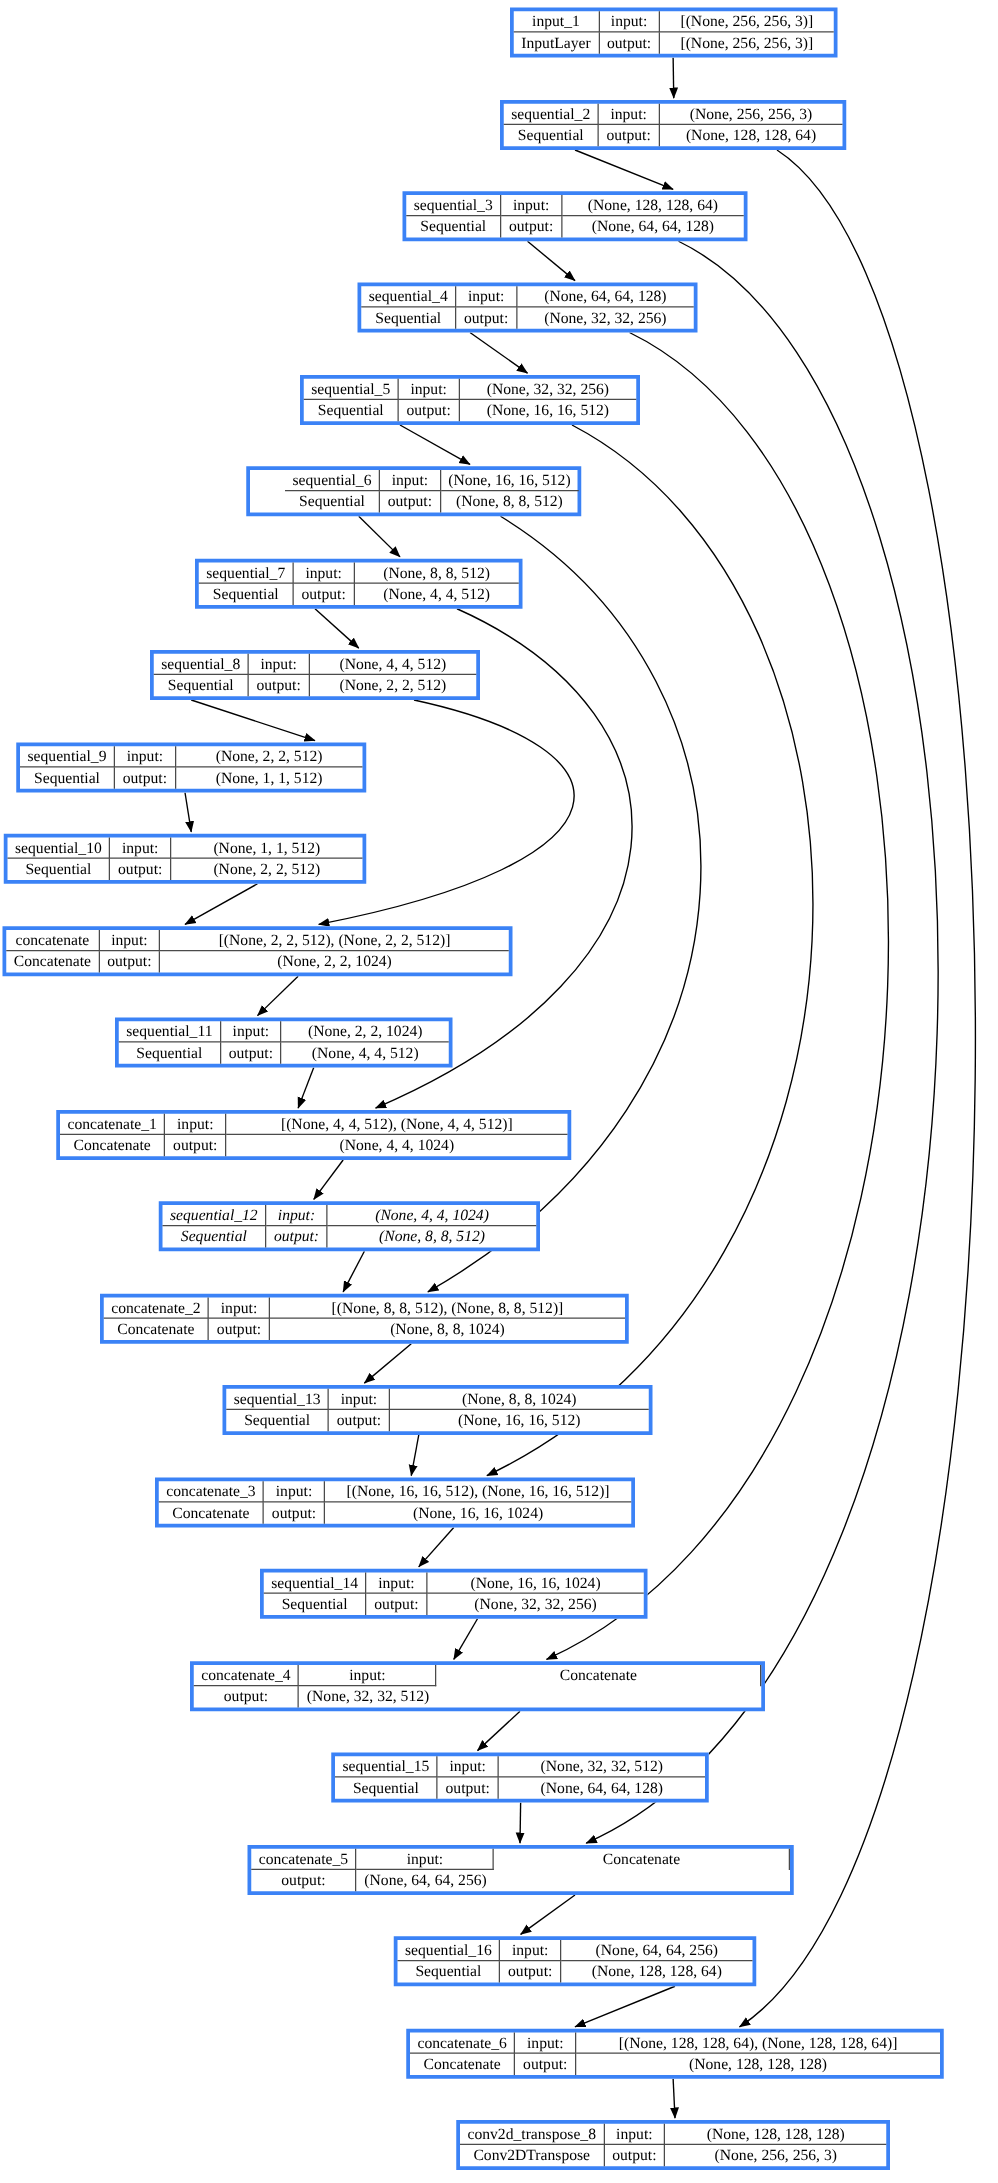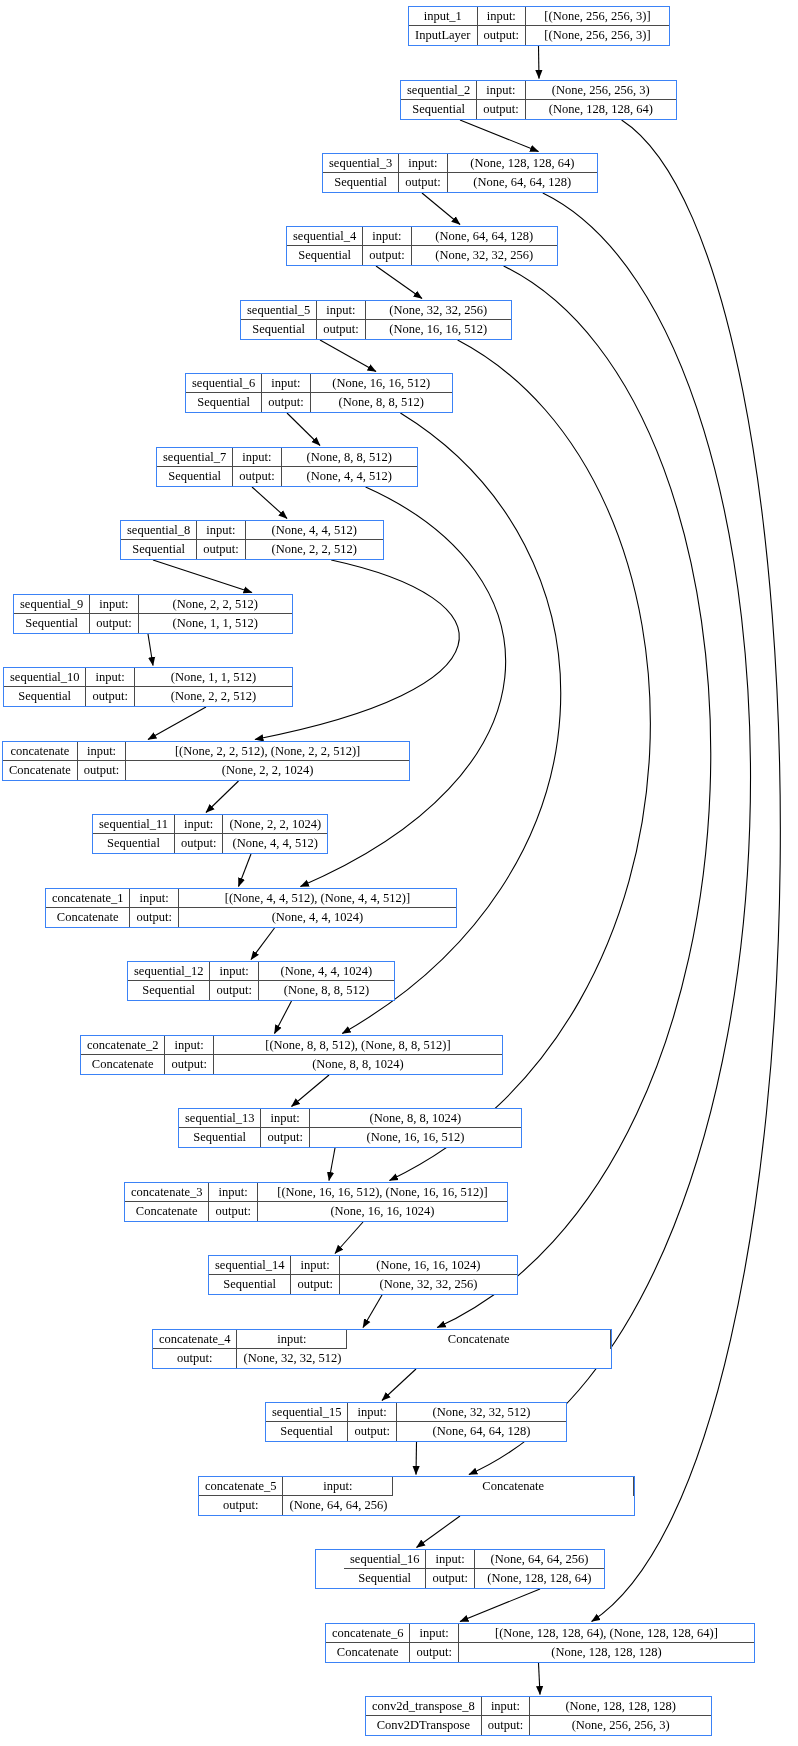--- a/index.html
+++ b/index.html
@@ -13,21 +13,21 @@
     overflow:hidden;
   }
   #edges{position:absolute;left:0;top:0;width:798px;height:1746px;pointer-events:none;}
   .node{
     position:absolute;
     display:grid;
     grid-template-columns:auto auto 1fr;
     grid-template-rows:1fr 1fr;
     height:40px;
     box-sizing:border-box;
-    border:1px solid #3b82f6;
+    border:3px solid #3b82f6;
     background:#ffffff;
     white-space:nowrap;
   }
   .c{
     display:flex;align-items:center;justify-content:center;
     padding:0 6px;
     box-sizing:border-box;
   }
   .br{border-right:1px solid #4a4a4a;}
   .bb{border-bottom:1px solid #4a4a4a;}
@@ -108,21 +108,21 @@
       <div class="c">(None, 32, 32, 256)</div>
     </div>
     <div class="node" style="left: 240px; top: 300px; width: 272px;">
       <div class="c br bb">sequential_5</div>
       <div class="c br bb">input:</div>
       <div class="c bb">(None, 32, 32, 256)</div>
       <div class="c br">Sequential</div>
       <div class="c br">output:</div>
       <div class="c">(None, 16, 16, 512)</div>
     </div>
-    <div class="node" style="left: 185px; top: 373px; width: 268px;">
+    <div class="node" style="left: 197px; top: 373px; width: 268px; padding-left: 28px;">
       <div class="c br bb">sequential_6</div>
       <div class="c br bb">input:</div>
       <div class="c bb">(None, 16, 16, 512)</div>
       <div class="c br">Sequential</div>
       <div class="c br">output:</div>
       <div class="c">(None, 8, 8, 512)</div>
     </div>
     <div class="node" style="left: 156px; top: 447px; width: 262px;">
       <div class="c br bb">sequential_7</div>
       <div class="c br bb">input:</div>
@@ -156,37 +156,37 @@
       <div class="c">(None, 2, 2, 512)</div>
     </div>
     <div class="node" style="left: 2px; top: 741px; width: 408px;">
       <div class="c br bb">concatenate</div>
       <div class="c br bb">input:</div>
       <div class="c bb">[(None, 2, 2, 512), (None, 2, 2, 512)]</div>
       <div class="c br">Concatenate</div>
       <div class="c br">output:</div>
       <div class="c">(None, 2, 2, 1024)</div>
     </div>
-    <div class="node" style="left: 92px; top: 814px; width: 236px;">
+    <div class="node" style="left: 92px; top: 814px; width: 270px;">
       <div class="c br bb">sequential_11</div>
       <div class="c br bb">input:</div>
       <div class="c bb">(None, 2, 2, 1024)</div>
       <div class="c br">Sequential</div>
       <div class="c br">output:</div>
       <div class="c">(None, 4, 4, 512)</div>
     </div>
     <div class="node" style="left: 45px; top: 888px; width: 412px;">
       <div class="c br bb">concatenate_1</div>
       <div class="c br bb">input:</div>
       <div class="c bb">[(None, 4, 4, 512), (None, 4, 4, 512)]</div>
       <div class="c br">Concatenate</div>
       <div class="c br">output:</div>
       <div class="c">(None, 4, 4, 1024)</div>
     </div>
-    <div class="node" style="left: 127px; top: 961px; width: 268px;">
+    <div class="node" style="left: 127px; top: 961px; width: 305px; font-style: italic;">
       <div class="c br bb">sequential_12</div>
       <div class="c br bb">input:</div>
       <div class="c bb">(None, 4, 4, 1024)</div>
       <div class="c br">Sequential</div>
       <div class="c br">output:</div>
       <div class="c">(None, 8, 8, 512)</div>
     </div>
     <div class="node" style="left: 80px; top: 1035px; width: 423px;">
       <div class="c br bb">concatenate_2</div>
       <div class="c br bb">input:</div>
@@ -234,21 +234,21 @@
       <div class="c br">output:</div>
       <div class="c">(None, 64, 64, 128)</div>
     </div>
     <div class="node" style="left: 198px; top: 1476px; width: 437px;">
       <div class="c br bb">concatenate_5</div>
       <div class="c br bb">input:</div>
       <div class="c br">Concatenate</div>
       <div class="c br">output:</div>
       <div class="c">(None, 64, 64, 256)</div>
     </div>
-    <div class="node" style="left: 315px; top: 1549px; width: 290px; padding-left: 28px;">
+    <div class="node" style="left: 315px; top: 1549px; width: 290px;">
       <div class="c br bb">sequential_16</div>
       <div class="c br bb">input:</div>
       <div class="c bb">(None, 64, 64, 256)</div>
       <div class="c br">Sequential</div>
       <div class="c br">output:</div>
       <div class="c">(None, 128, 128, 64)</div>
     </div>
     <div class="node" style="left: 325px; top: 1623px; width: 430px;">
       <div class="c br bb">concatenate_6</div>
       <div class="c br bb">input:</div>

